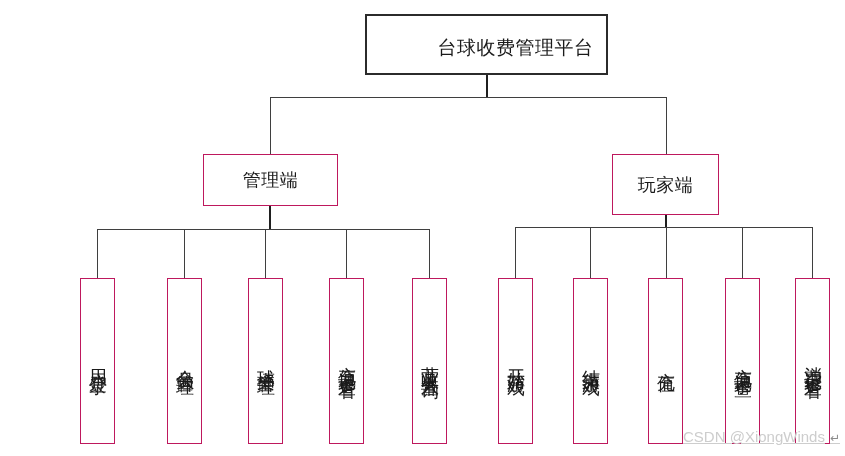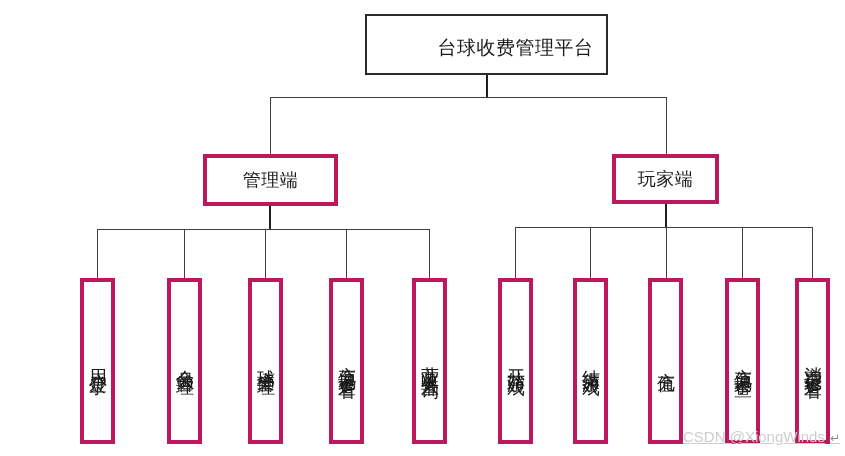--- a/index.html
+++ b/index.html
@@ -13,40 +13,40 @@
     height: 456px;
     background: #ffffff;
     overflow: hidden;
     font-family: "Liberation Serif", "DejaVu Serif", serif;
     color: #1a1a1a;
   }
   .node {
     position: absolute;
     box-sizing: border-box;
     background: #ffffff;
-    border: 4px solid #be185d;
+    border: 1px solid #be185d;
     display: flex;
     align-items: center;
     justify-content: center;
     z-index: 2;
   }
   .node-root {
     left: 365px; top: 14px; width: 243px; height: 61px;
     border: 2px solid #2b2b2b;
     font-size: 19px;
     padding: 7px 0 0 58px;
     letter-spacing: 0.5px;
   }
   .node-admin {
     left: 203px; top: 154px; width: 135px; height: 52px;
     font-size: 18px;
     letter-spacing: 0.5px;
   }
   .node-player {
-    left: 612px; top: 154px; width: 107px; height: 50px;
+    left: 612px; top: 154px; width: 107px; height: 61px;
     font-size: 18px;
     letter-spacing: 0.5px;
   }
   .leaf {
     top: 278px;
     width: 35px;
     height: 166px;
     font-size: 18px;
   }
   .leaf .vtext {

